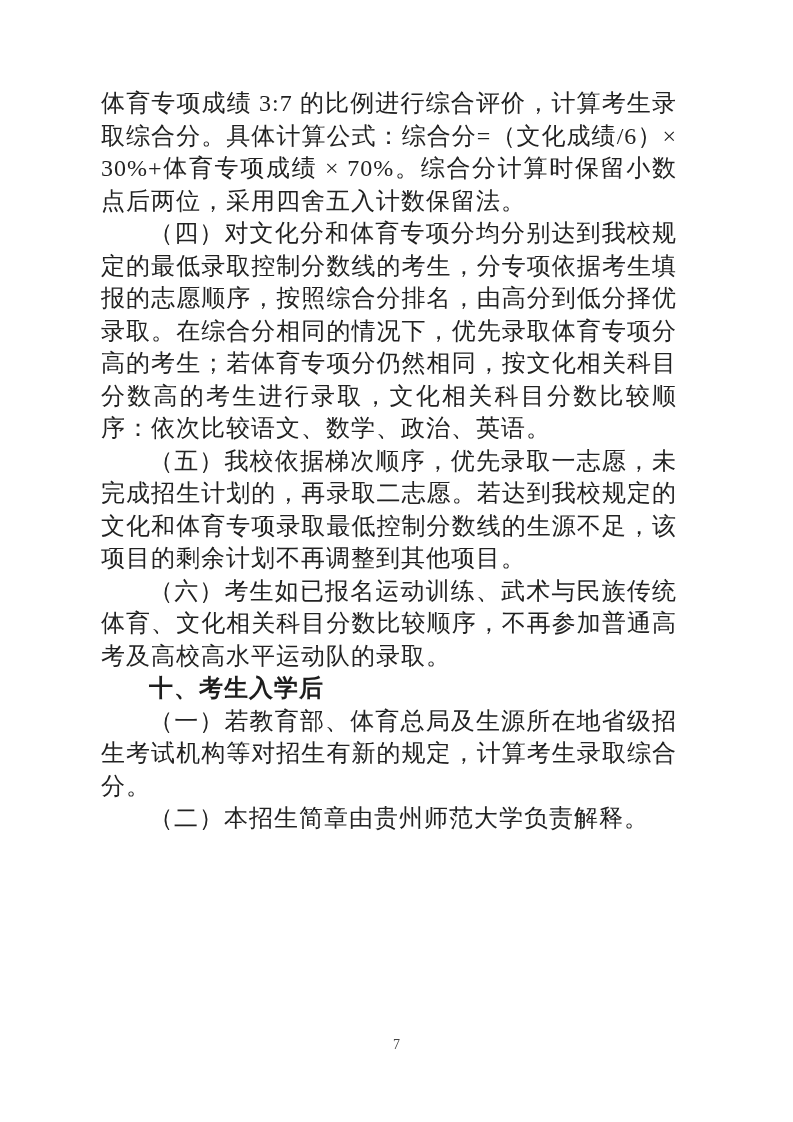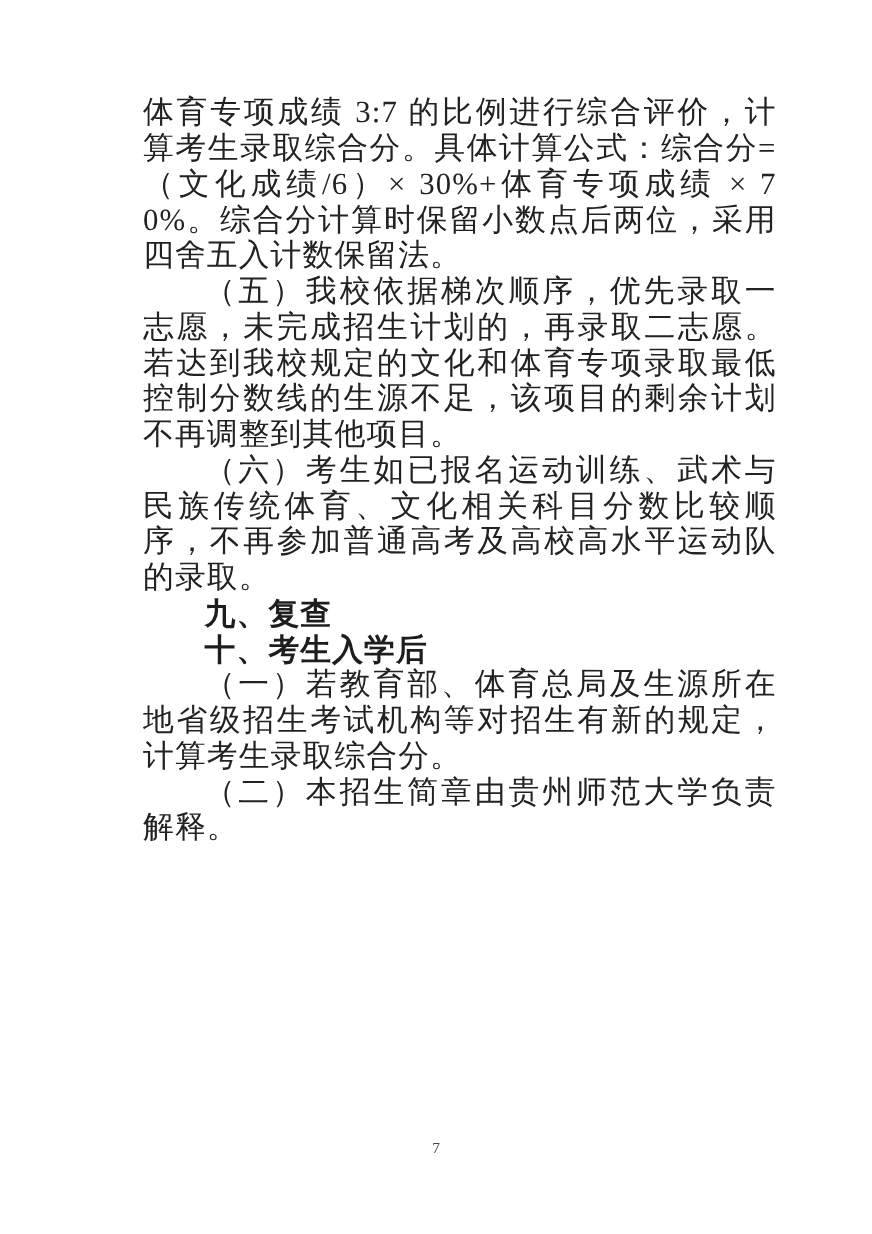--- a/index.html
+++ b/index.html
@@ -11,24 +11,24 @@
     position: relative;
     width: 793px;
     height: 1122px;
     background: #ffffff;
     font-family: "Liberation Serif", serif;
     color: #222222;
     overflow: hidden;
   }
   .content {
     position: absolute;
-    left: 130px;
+    left: 101px;
     top: 87px;
     width: 576px;
-    font-size: 28px;
+    font-size: 24px;
     line-height: 32.5px;
     letter-spacing: 1px;
   }
   .para {
     margin: 0;
     text-align: justify;
     text-justify: inter-character;
     word-break: break-all;
   }
   .para.indent {
@@ -53,23 +53,23 @@
     color: #444444;
     letter-spacing: 0;
   }
 </style>
 </head>
 <body>
 
 <div class="page">
   <div class="content" id="document-body">
       <div class="para">体育专项成绩 3:7 的比例进行综合评价，计算考生录取综合分。具体计算公式：综合分=（文化成绩/6）× 30%+体育专项成绩 × 70%。综合分计算时保留小数点后两位，采用四舍五入计数保留法。</div>
+      <div class="para indent">（四）对文化分和体育专项分均分别达到我校规定的最低录取控制分数线的考生，分专项依据考生填报的志愿顺序，按照综合分排名，由高分到低分择优录取。在综合分相同的情况下，优先录取体育专项分高的考生；若体育专项分仍然相同，按文化相关科目分数高的考生进行录取，文化相关科目分数比较顺序：依次比较语文、数学、政治、英语。</div>
       <div class="para indent">（五）我校依据梯次顺序，优先录取一志愿，未完成招生计划的，再录取二志愿。若达到我校规定的文化和体育专项录取最低控制分数线的生源不足，该项目的剩余计划不再调整到其他项目。</div>
       <div class="para indent">（六）考生如已报名运动训练、武术与民族传统体育、文化相关科目分数比较顺序，不再参加普通高考及高校高水平运动队的录取。</div>
-      <div class="heading">九、复查</div>
       <div class="heading">十、考生入学后</div>
       <div class="para indent">（一）若教育部、体育总局及生源所在地省级招生考试机构等对招生有新的规定，计算考生录取综合分。</div>
       <div class="para indent">（二）本招生简章由贵州师范大学负责解释。</div>
     </div>
   <div class="footer">
     <span>7</span>
   </div>
 </div>
 
 </body></html>

